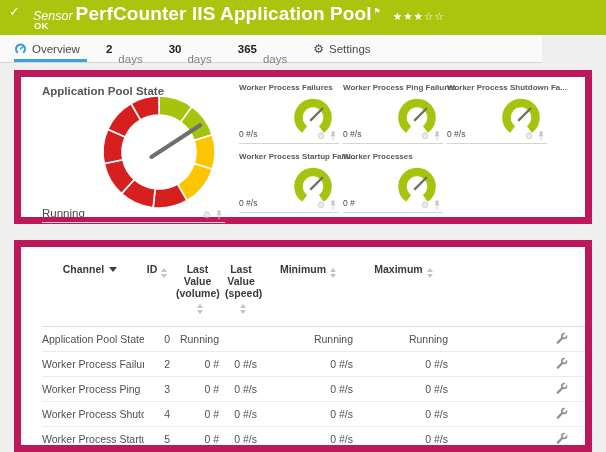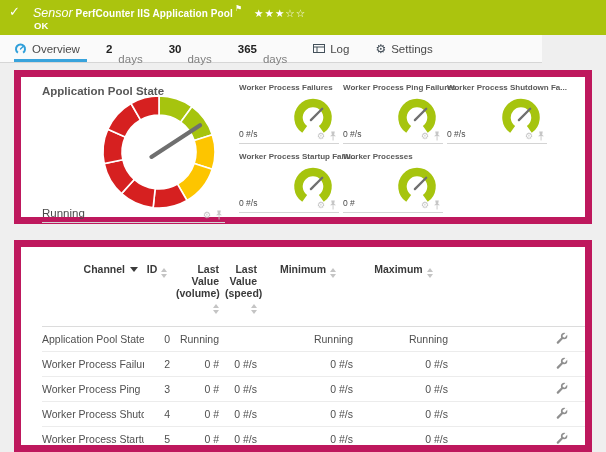--- a/index.html
+++ b/index.html
@@ -7,21 +7,21 @@
     width:606px;height:452px;overflow:hidden;position:relative;
     background:#efefef;
     font-family:"Liberation Sans",sans-serif;
     -webkit-font-smoothing:antialiased;
   }
   
   .sensor-header{position:absolute;left:0;top:0;width:606px;height:35px;background:#abc40e;color:#fff;}
   .hdr-check{position:absolute;left:9px;top:4px;font-size:13px;font-weight:bold;font-family:"DejaVu Sans",sans-serif;}
   .hdr-line{position:absolute;left:33px;top:3px;white-space:nowrap;}
   .hdr-kind{font-style:italic;font-size:12.5px;margin-right:3px;}
-  .hdr-title{font-weight:bold;font-size:10px;letter-spacing:.1px;}
+  .hdr-title{font-weight:bold;font-size:19px;letter-spacing:.1px;}
   .hdr-flag{font-size:8px;vertical-align:6px;margin-left:2px;font-family:"DejaVu Sans",sans-serif;}
   .hdr-stars{font-size:10.5px;letter-spacing:1px;margin-left:12px;font-family:"DejaVu Sans",sans-serif;cursor:pointer;}
   .hdr-status{position:absolute;left:34px;top:20px;font-size:9.5px;font-weight:bold;}
   
   .tabbar{position:absolute;left:0;top:35px;width:542px;height:28px;background:#fafafa;
           border-bottom:1px solid #d6d6d6;box-sizing:border-box;display:flex;align-items:stretch;padding-left:14px;}
   .tab{display:flex;align-items:center;gap:5px;padding:0 13px;font-size:11.5px;color:#4a4a4a;
        position:relative;cursor:pointer;white-space:nowrap;}
   .tab:first-child{padding-left:0;}
   .tab.active::after{content:"";position:absolute;left:0;right:6px;bottom:0;height:3px;background:#38a3dc;}
@@ -45,21 +45,21 @@
   #mini-grid{position:absolute;left:218px;top:4px;display:grid;grid-template-columns:repeat(3,100px);
              column-gap:4px;row-gap:6px;}
   .mini-tile{position:relative;height:62px;border-bottom:1px solid #d4d4d4;}
   .mini-title{position:absolute;left:0;top:2px;font-size:8px;font-weight:bold;color:#5a5a5a;white-space:nowrap;z-index:2;}
   .mini-svg{position:absolute;right:6px;top:16px;}
   .mini-value{position:absolute;left:0;bottom:4px;font-size:8.5px;color:#4a4a4a;}
   
   #channels-table{margin:14px 0 0 21px;border-collapse:collapse;table-layout:fixed;width:556px;}
   #channels-table th{font-size:10.5px;font-weight:bold;color:#3a3a3a;text-align:center;
                      vertical-align:top;padding:2px 6px 12px 0;border-bottom:1px solid #dcdcdc;}
-  #channels-table th.left{text-align:right;padding-left:0;}
+  #channels-table th.left{text-align:center;padding-left:0;}
   #channels-table td{font-size:10.5px;color:#4f4f4f;height:24px;padding:0 6px 0 0;
                      border-bottom:1px solid #ececec;text-align:right;white-space:nowrap;overflow:hidden;}
   #channels-table td.left{text-align:left;padding-left:0;}
   #channels-table td.icon-cell{text-align:right;padding-right:30px;}
   .caret-down{display:inline-block;width:0;height:0;border-left:4px solid transparent;
               border-right:4px solid transparent;border-top:5px solid #3c3c3c;margin-left:5px;vertical-align:1px;}
   .sort{display:inline-flex;flex-direction:column;gap:2px;margin-left:4px;vertical-align:1px;}
   .sort i{display:block;width:0;height:0;border-left:3.5px solid transparent;border-right:3.5px solid transparent;}
   .sort .up{border-bottom:4px solid #c4c4c4;}
   .sort .dn{border-top:4px solid #c4c4c4;}
@@ -88,30 +88,20 @@
     <span class="num">2</span>
       <span class="unit">days</span>
   </div>
   <div class="tab">
     <span class="num">30</span>
       <span class="unit">days</span>
   </div>
   <div class="tab">
     <span class="num">365</span>
       <span class="unit">days</span>
-  </div>
-  <div class="tab">
-    <svg width="12" height="9" viewBox="0 0 12 9">
-      <g fill="none" stroke="#43505a">
-          <rect x="0.5" y="0.5" width="11" height="8"></rect>
-      <line x1="0.5" y1="3" x2="11.5" y2="3"></line>
-          <line x1="4" y1="3" x2="4" y2="8.5"></line>
-        </g>
-    </svg>
-    <span>Log</span>
   </div>
   <div class="tab">
     <span class="gear-glyph">⚙</span>
     <span>Settings</span>
   </div>
 </nav>
 
 <section class="panel" id="overview-panel">
   <div class="main-gauge-title">Application Pool State</div>
   <svg id="main-gauge-svg" width="124" height="124" viewBox="0 0 124 124">

